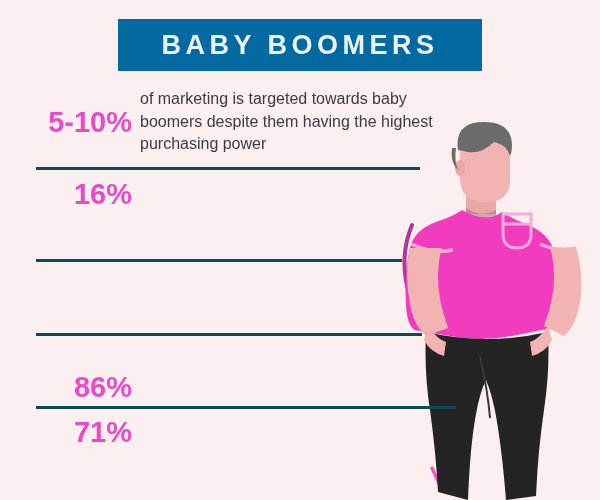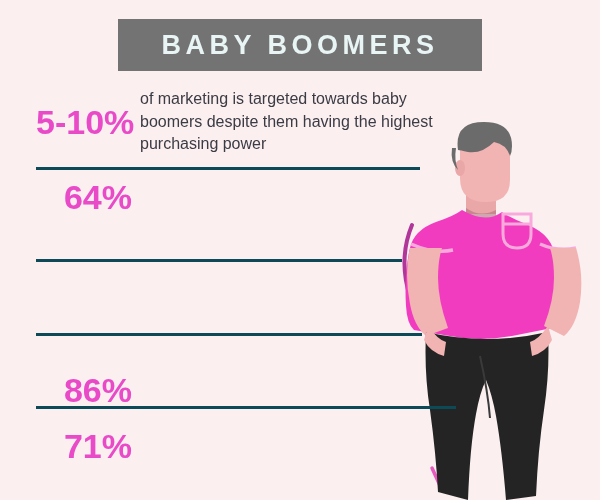--- a/index.html
+++ b/index.html
@@ -22,21 +22,21 @@
     overflow: hidden;
   }
 
   
   .title-banner {
     position: absolute;
     left: 118px;
     top: 19px;
     width: 364px;
     height: 52px;
-    background: #737373;
+    background: #0369a1;
     display: flex;
     align-items: center;
     justify-content: center;
     z-index: 5;
   }
   .title-text {
     color: #e9f4f5;
     font-size: 27px;
     font-weight: bold;
     letter-spacing: 4.5px;
@@ -56,21 +56,21 @@
   }
   .stat-row {
     position: absolute;
     left: 36px;
     display: flex;
     align-items: center;
   }
   .stat-value {
     color: #e84ac8;
     font-weight: bold;
-    font-size: 34px;
+    font-size: 29px;
     line-height: 1;
     text-align: right;
     width: 104px;
     flex: 0 0 104px;
     padding-right: 8px;
     box-sizing: border-box;
     white-space: nowrap;
   }
   .stat-desc {
     color: #3b3b44;
@@ -160,25 +160,25 @@
   <div class="divider" style="top:259px; width:366px;"></div>
   <div class="divider" style="top:333px; width:386px;"></div>
   <div class="divider" style="top:406px; width:420px;"></div>
 
   <div class="stat-row" style="top:88px; width:400px;">
     <div class="stat-value">5-10%</div>
     <div class="stat-desc">of marketing is targeted towards baby boomers despite them having the highest purchasing power</div>
   </div>
 
   <div class="stat-row" style="top:180px; width:388px;">
-    <div class="stat-value">64%</div>
+    <div class="stat-value">16%</div>
   </div>
 
 
   <div class="stat-row" style="top:345px; width:380px;margin-top:28px;">
     <div class="stat-value">86%</div>
   </div>
 
-  <div class="stat-row" style="top:429px; width:400px;">
+  <div class="stat-row" style="top:418px; width:400px;">
     <div class="stat-value">71%</div>
   </div>
 
 </div>
 
 </body></html>

